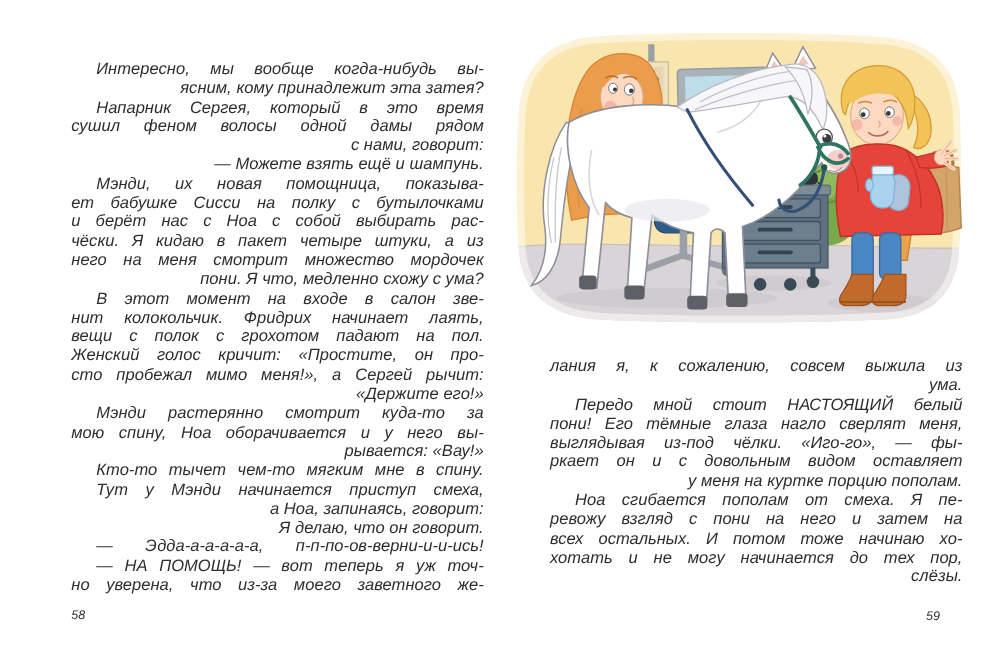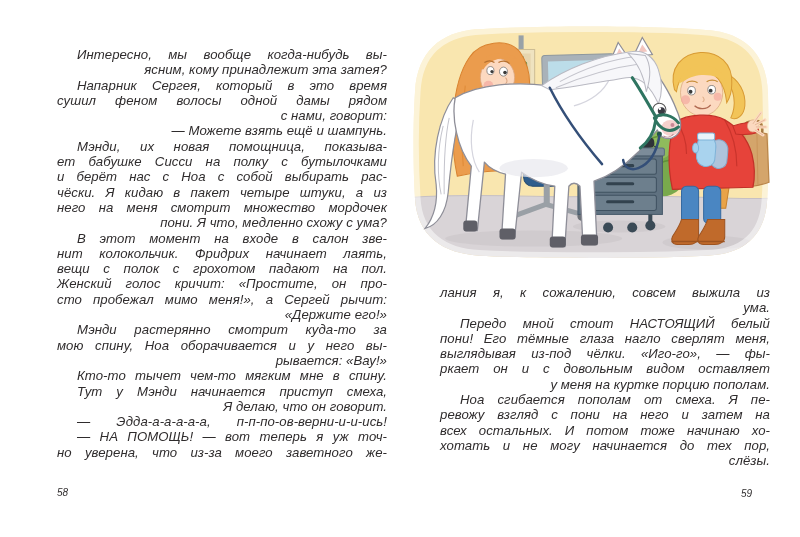--- a/index.html
+++ b/index.html
@@ -42,20 +42,21 @@
       <div class="line jl">нит колокольчик. Фридрих начинает лаять,</div>
       <div class="line jl">вещи с полок с грохотом падают на пол.</div>
       <div class="line jl">Женский голос кричит: «Простите, он про-</div>
       <div class="line jl">сто пробежал мимо меня!», а Сергей рычит:</div>
       <div class="line ll">«Держите его!»</div>
       <div class="line jl ind">Мэнди растерянно смотрит куда-то за</div>
       <div class="line jl">мою спину, Ноа оборачивается и у него вы-</div>
       <div class="line ll">рывается: «Вау!»</div>
       <div class="line jl ind">Кто-то тычет чем-то мягким мне в спину.</div>
       <div class="line jl ind">Тут у Мэнди начинается приступ смеха,</div>
+      <div class="line ll">а Ноа, запинаясь, говорит:</div>
       <div class="line ll ind">Я делаю, что он говорит.</div>
       <div class="line jl ind">— Эдда-а-а-а-а-а, п-п-по-ов-верни-и-и-ись!</div>
       <div class="line jl ind">— НА ПОМОЩЬ! — вот теперь я уж точ-</div>
       <div class="line jl">но уверена, что из-за моего заветного же-</div>
     </div>
 
   <div class="illustration">
     <svg viewBox="0 0 355 232" xmlns="http://www.w3.org/2000/svg">
       <defs>
         <path id="blob" d="M62,4 C120,0 250,0 296,5 C330,9 352,28 353,68 C354,110 354,150 352,176 C349,212 326,228 292,229 C230,232 120,232 66,229 C30,227 4,210 2,172 C0,140 0,95 2,66 C4,26 28,7 62,4 Z"></path>

